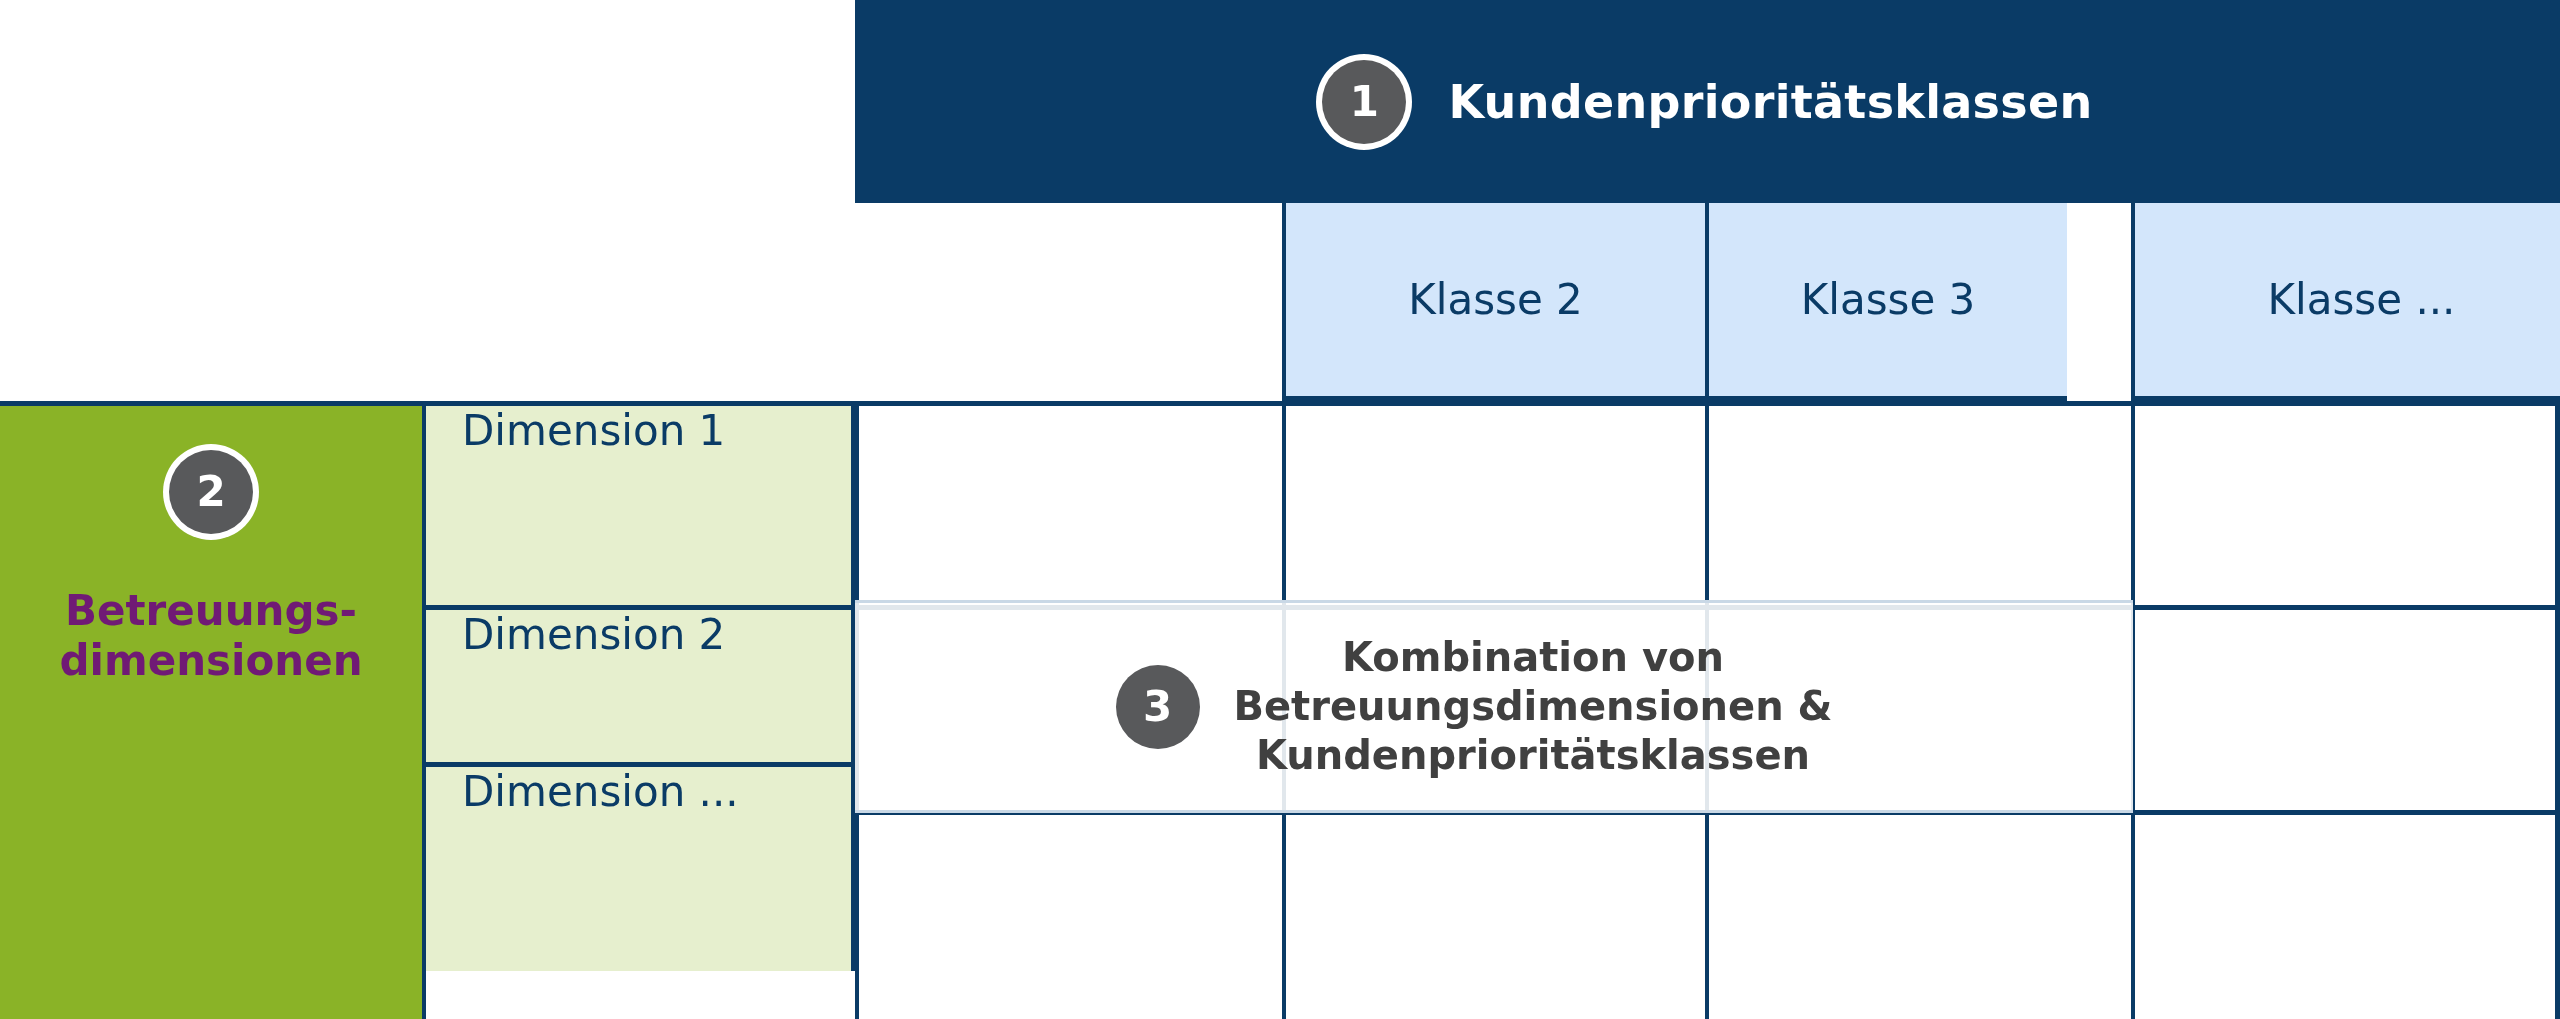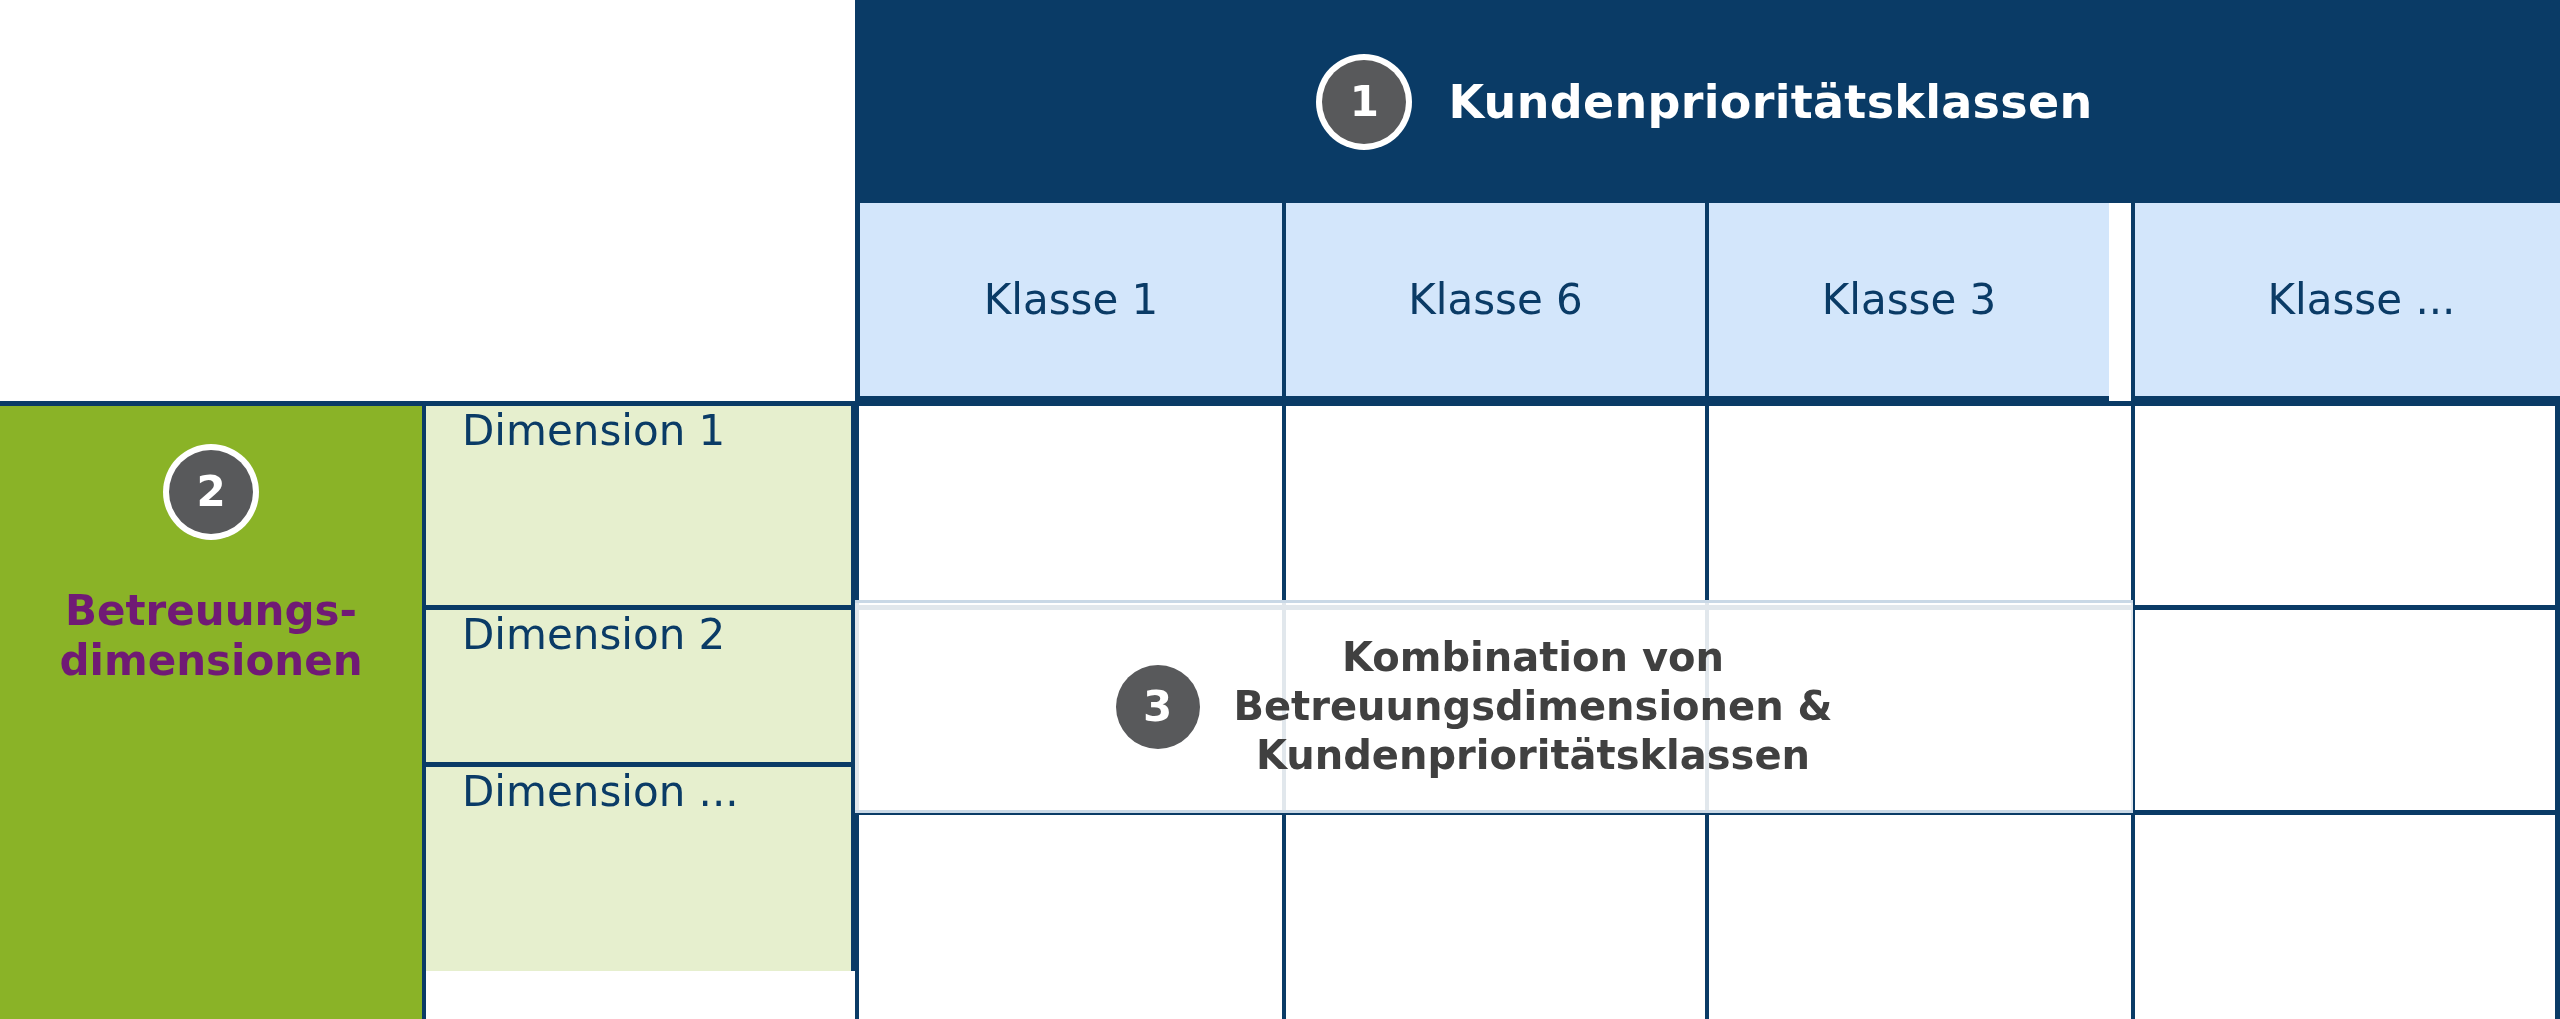--- a/index.html
+++ b/index.html
@@ -151,27 +151,24 @@
 </head>
 <body>
 
 <div id="stage">
 
   <div class="abs col-header-bar">
     <span class="badge ringed">1</span>
     <span class="title">Kundenprioritätsklassen</span>
   </div>
 
-  <div class="abs class-head first" style="left:855px; width:427px;">
-    <span>Klasse 1</span>
-  </div>
   <div class="abs class-head" style="left:1282px; width:423px;">
-    <span>Klasse 6</span>
-  </div>
-  <div class="abs class-head" style="left:1705px; width:404px;align-items:center;">
+    <span>Klasse 2</span>
+  </div>
+  <div class="abs class-head" style="left:1705px; width:362px;align-items:center;">
     <span>Klasse 3</span>
   </div>
   <div class="abs class-head last" style="left:2131px; width:462px;">
     <span>Klasse ...</span>
   </div>
 
   <div class="abs row-header-block">
     <div class="badge-wrap">
       <span class="badge ringed">2</span>
     </div>

